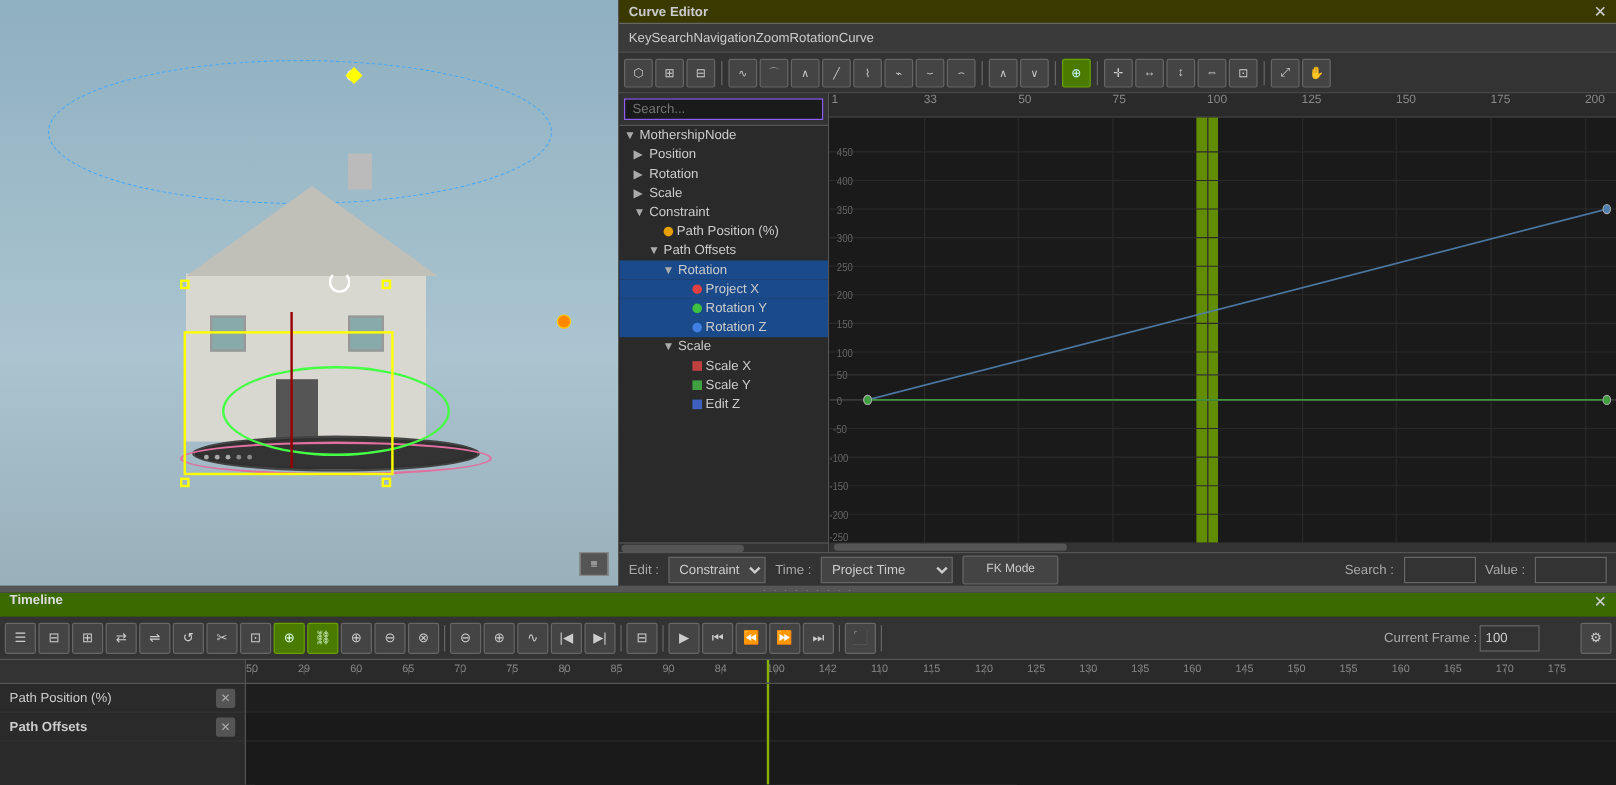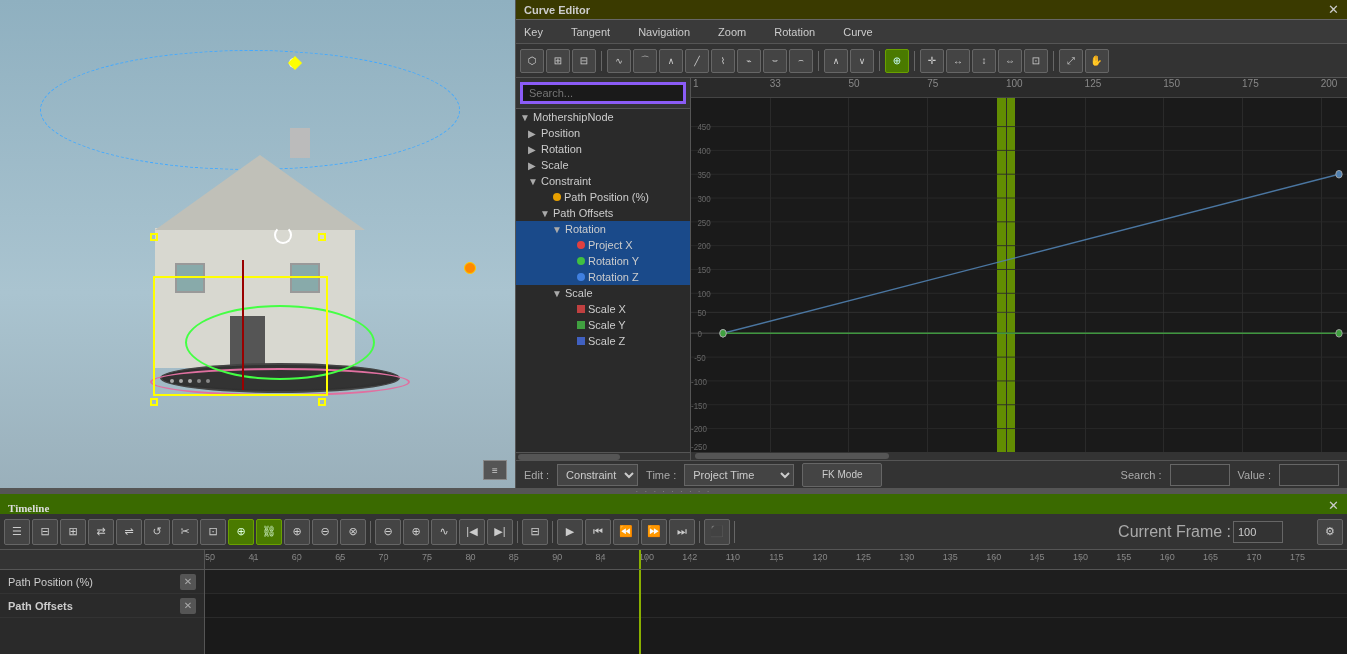--- a/index.html
+++ b/index.html
@@ -14,33 +14,33 @@
     .scene-bg { position: absolute; inset: 0; background: linear-gradient(180deg, #8fb0c0 0%, #aac4d0 60%, #9ab0bb 100%); }
     .orbit-ellipse { position: absolute; border: 1.5px dashed #4af; border-radius: 50%; }
     .orbit-outer { width: 420px; height: 120px; top: 50px; left: 40px; }
     .info-btn { position: absolute; bottom: 8px; right: 8px; width: 24px; height: 20px; background: #555; border: 1px solid #888; color: #ccc; font-size: 10px; display: flex; align-items: center; justify-content: center; cursor: pointer; }
 
     
     .curve-editor { flex: 1; display: flex; flex-direction: column; background: #2a2a2a; border-left: 1px solid #555; height: 488px; }
     .curve-editor-header { background: #3a3a00; height: 20px; display: flex; align-items: center; justify-content: space-between; padding: 0 8px; border-bottom: 1px solid #666; }
     .curve-editor-title { color: #ccc; font-size: 11px; font-weight: bold; }
     .close-btn-ce { color: #ccc; cursor: pointer; font-size: 13px; }
-    .curve-menu-bar { background: #3a3a3a; height: 24px; display: flex; align-items: center; gap: 28px; padding: 0 8px; border-bottom: 1px solid #555; }
+    .curve-menu-bar { background: #3a3a3a; height: 24px; display: flex; align-items: center; gap: 0; padding: 0 8px; border-bottom: 1px solid #555; }
     .menu-item { color: #ccc; cursor: pointer; font-size: 11px; }
     .curve-toolbar { background: #333; height: 34px; display: flex; align-items: center; padding: 0 4px; gap: 2px; border-bottom: 1px solid #555; }
     .tb-btn { width: 24px; height: 24px; background: #444; border: 1px solid #666; color: #ccc; font-size: 10px; cursor: pointer; display: flex; align-items: center; justify-content: center; border-radius: 2px; }
     .tb-sep { width: 1px; height: 20px; background: #666; margin: 0 3px; }
     .tb-btn-green { background: #4a7a00; border-color: #6aa000; color: #cff; }
 
     .curve-main { display: flex; flex: 1; min-height: 0; }
 
     
     .tree-panel { width: 175px; background: #2a2a2a; border-right: 1px solid #555; display: flex; flex-direction: column; overflow: hidden; }
     .tree-search { padding: 4px; background: #333; border-bottom: 1px solid #555; }
-    .tree-search input { width: 100%; background: #1a1a1a; border: 3px solid #8b5cf6; color: #ccc; padding: 2px 6px; font-size: 11px; }
+    .tree-search input { width: 100%; background: #1a1a1a; border: 1px solid #8b5cf6; color: #ccc; padding: 2px 6px; font-size: 11px; }
     .tree-list { flex: 1; overflow-y: auto; overflow-x: hidden; }
     .tree-list::-webkit-scrollbar { width: 6px; }
     .tree-list::-webkit-scrollbar-track { background: #2a2a2a; }
     .tree-list::-webkit-scrollbar-thumb { background: #555; }
     .tree-node { padding: 2px 4px; cursor: pointer; white-space: nowrap; display: flex; align-items: center; gap: 3px; }
     .tree-node.selected { background: #1a4a8a; }
     .expand-arrow { color: #aaa; font-size: 10px; width: 10px; flex-shrink: 0; }
     .node-dot { width: 8px; height: 8px; border-radius: 50%; flex-shrink: 0; }
     .node-dot-orange { background: #e8a000; }
     .node-dot-red { background: #e04040; }
@@ -73,27 +73,27 @@
     .edit-select { background: #444; border: 1px solid #666; color: #ccc; font-size: 11px; padding: 2px 4px; height: 22px; }
     .edit-input { background: #333; border: 1px solid #666; color: #ccc; font-size: 11px; padding: 2px 4px; height: 22px; width: 100px; }
     .edit-input-sm { width: 60px; }
 
     
     .divider-h { height: 6px; background: #555; display: flex; align-items: center; justify-content: center; cursor: row-resize; }
     .divider-dots { color: #888; font-size: 8px; letter-spacing: 2px; }
 
     
     .timeline-section { height: 160px; background: #2a2a2a; display: flex; flex-direction: column; }
-    .timeline-header { background: #3a6a00; height: 20px; display: flex; align-items: flex-end; justify-content: space-between; padding: 0 8px; font-family: Liberation Serif, serif; }
+    .timeline-header { background: #3a6a00; height: 20px; display: flex; align-items: flex-start; justify-content: space-between; padding: 0 8px; }
     .timeline-title { color: #ddd; font-size: 11px; font-weight: bold; }
     .timeline-toolbar { background: #333; height: 36px; display: flex; align-items: center; padding: 0 4px; gap: 2px; border-bottom: 1px solid #555; }
     .tl-btn { width: 26px; height: 26px; background: #444; border: 1px solid #666; color: #ccc; font-size: 11px; cursor: pointer; display: flex; align-items: center; justify-content: center; border-radius: 2px; }
     .tl-btn-green { background: #4a7a00; border-color: #6aa000; color: #dfd; }
     .tl-sep { width: 1px; height: 22px; background: #666; margin: 0 2px; }
-    .current-frame-label { color: #aaa; font-size: 16px; margin-left: auto; }
+    .current-frame-label { color: #aaa; font-size: 11px; margin-left: auto; }
     .current-frame-input { background: #333; border: 1px solid #666; color: #ccc; width: 50px; padding: 2px 4px; font-size: 11px; height: 22px; }
 
     .timeline-content { display: flex; flex: 1; min-height: 0; }
     .timeline-left { width: 205px; background: #2a2a2a; border-right: 1px solid #555; display: flex; flex-direction: column; }
     .timeline-ruler-spacer { height: 20px; background: #333; border-bottom: 1px solid #555; }
     .timeline-track-labels { flex: 1; overflow: hidden; }
     .track-label { height: 24px; display: flex; align-items: center; padding: 0 8px; border-bottom: 1px solid #333; gap: 4px; }
     .track-label-text { font-size: 11px; color: #ccc; }
     .track-close { width: 16px; height: 16px; background: #555; border-radius: 2px; display: flex; align-items: center; justify-content: center; cursor: pointer; font-size: 10px; color: #aaa; margin-left: auto; }
 
@@ -155,21 +155,21 @@
     <div class="info-btn">≡</div>
   </div>
 
   <div class="curve-editor">
     <div class="curve-editor-header">
       <span class="curve-editor-title">Curve Editor</span>
       <span class="close-btn-ce">✕</span>
     </div>
     <div class="curve-menu-bar">
       <span class="menu-item">Key</span>
-      <span class="menu-item">Tangent</span>
+      <span class="menu-item">Search</span>
       <span class="menu-item">Navigation</span>
       <span class="menu-item">Zoom</span>
       <span class="menu-item">Rotation</span>
       <span class="menu-item">Curve</span>
     </div>
     <div class="curve-toolbar">
       <button class="tb-btn">⬡</button>
       <button class="tb-btn">⊞</button>
       <button class="tb-btn">⊟</button>
       <div class="tb-sep"></div>
@@ -277,21 +277,21 @@
 
           <div class="tree-node indent4">
             <span class="expand-arrow" style="color:transparent">▶</span>
             <span class="node-square node-sq-green"></span>
             <span>Scale Y</span>
           </div>
 
           <div class="tree-node indent4">
             <span class="expand-arrow" style="color:transparent">▶</span>
             <span class="node-square node-sq-blue"></span>
-            <span>Scale Z</span>
+            <span>Edit Z</span>
           </div>
         </div>
         <div class="tree-scrollbar-h">
           <div class="tree-scrollbar-thumb"></div>
         </div>
       </div>
 
       <div class="graph-area">
 
         <div class="graph-labels-top">
@@ -451,21 +451,21 @@
           <span class="track-label-text" style="font-weight:bold;">Path Offsets</span>
           <div class="track-close">✕</div>
         </div>
       </div>
     </div>
 
     <div class="timeline-right">
       <div class="timeline-ruler">
 
         <span class="ruler-tick" style="left:0%">50</span>
-        <span class="ruler-tick" style="left:3.8%">41</span>
+        <span class="ruler-tick" style="left:3.8%">29</span>
         <span class="ruler-tick" style="left:7.6%">60</span>
         <span class="ruler-tick" style="left:11.4%">65</span>
         <span class="ruler-tick" style="left:15.2%">70</span>
         <span class="ruler-tick" style="left:19%">75</span>
         <span class="ruler-tick" style="left:22.8%">80</span>
         <span class="ruler-tick" style="left:26.6%">85</span>
         <span class="ruler-tick" style="left:30.4%">90</span>
         <span class="ruler-tick" style="left:34.2%">84</span>
         <span class="ruler-tick" style="left:38%">100</span>
         <span class="ruler-tick" style="left:41.8%">142</span>

